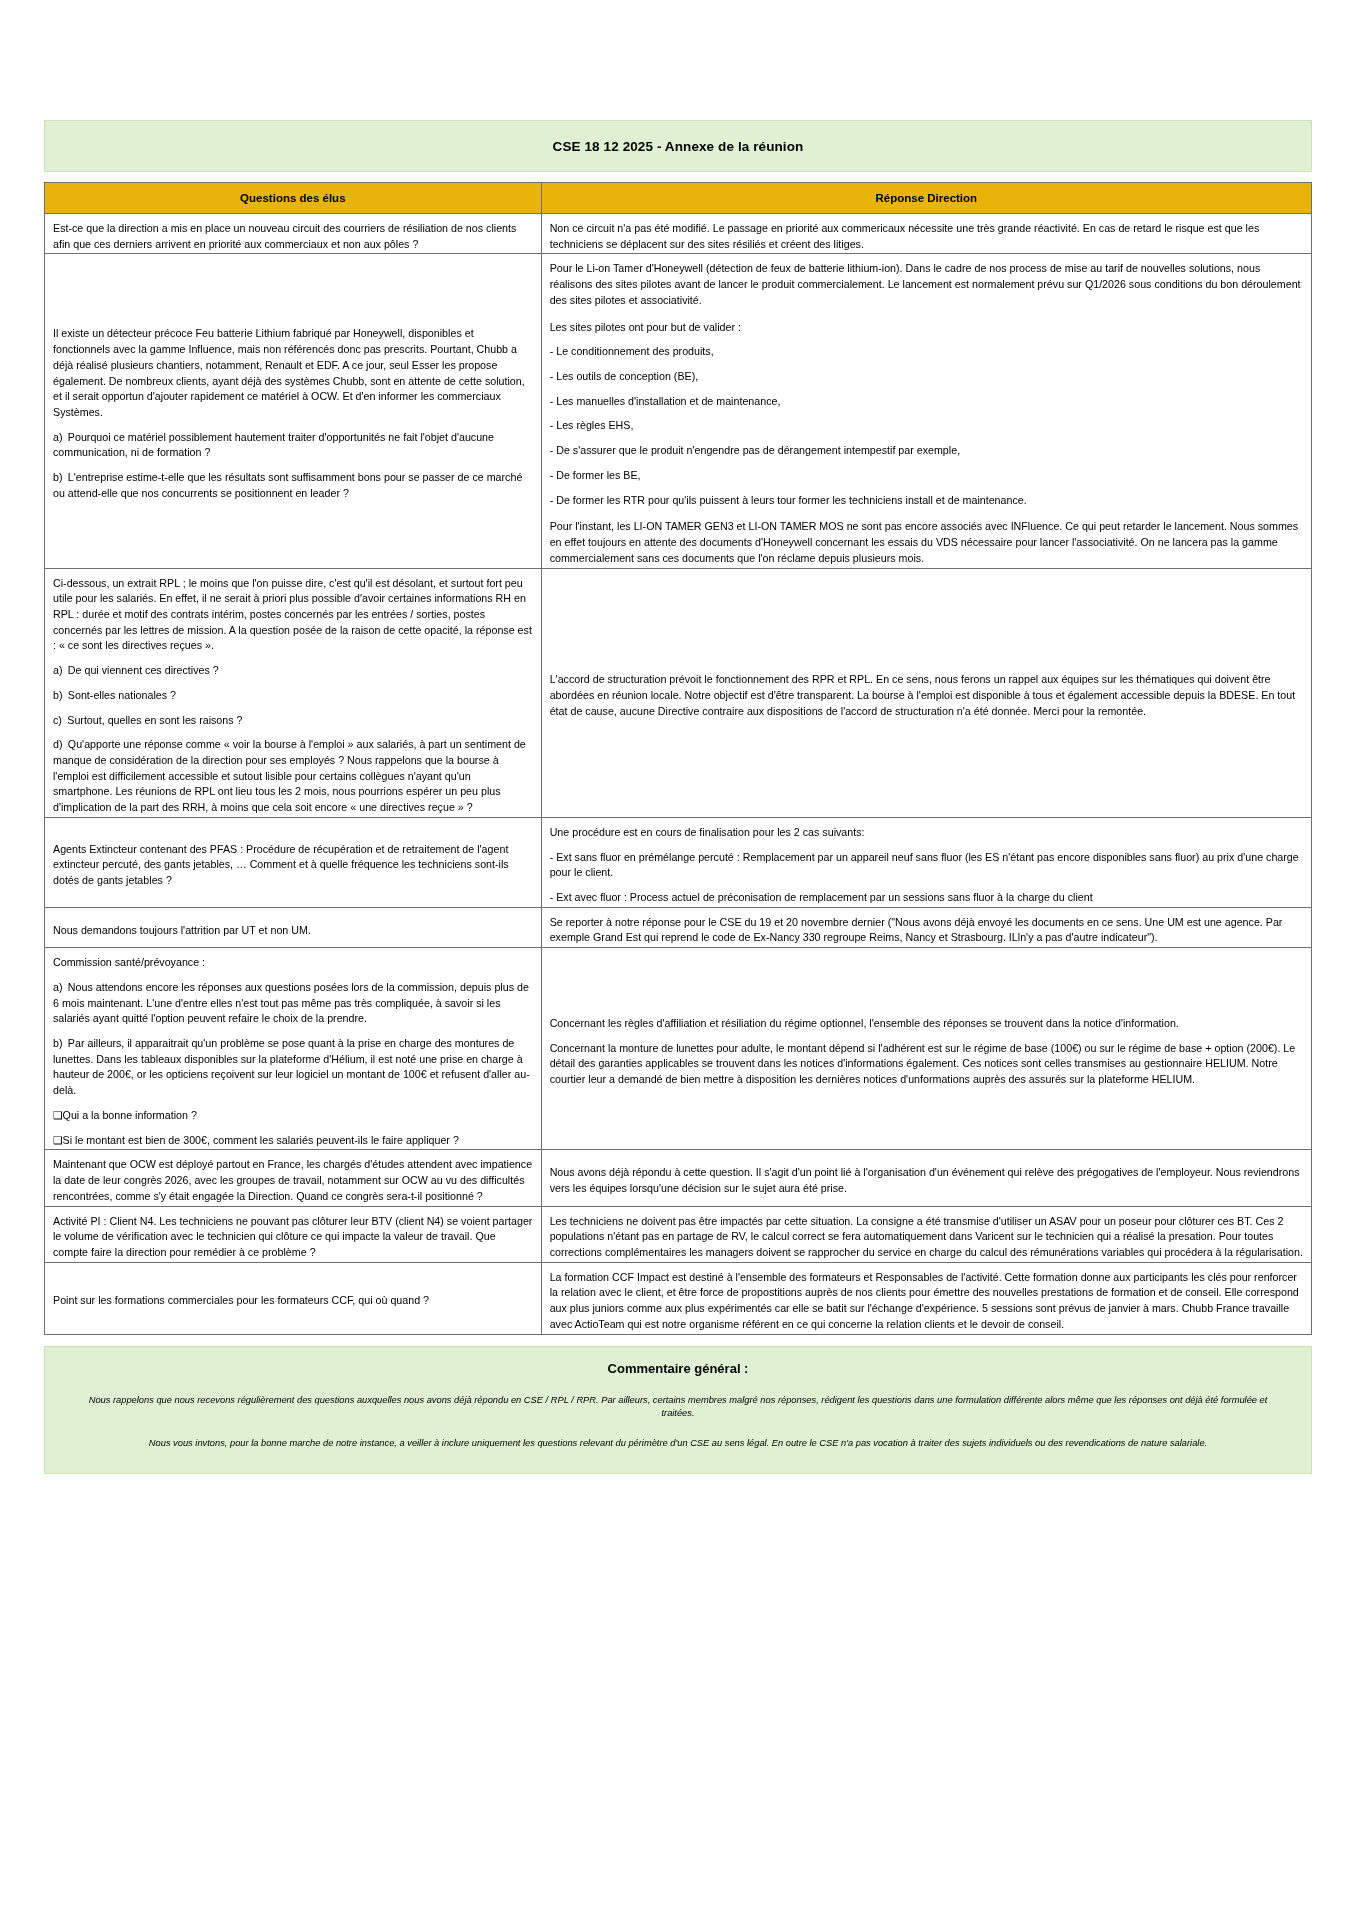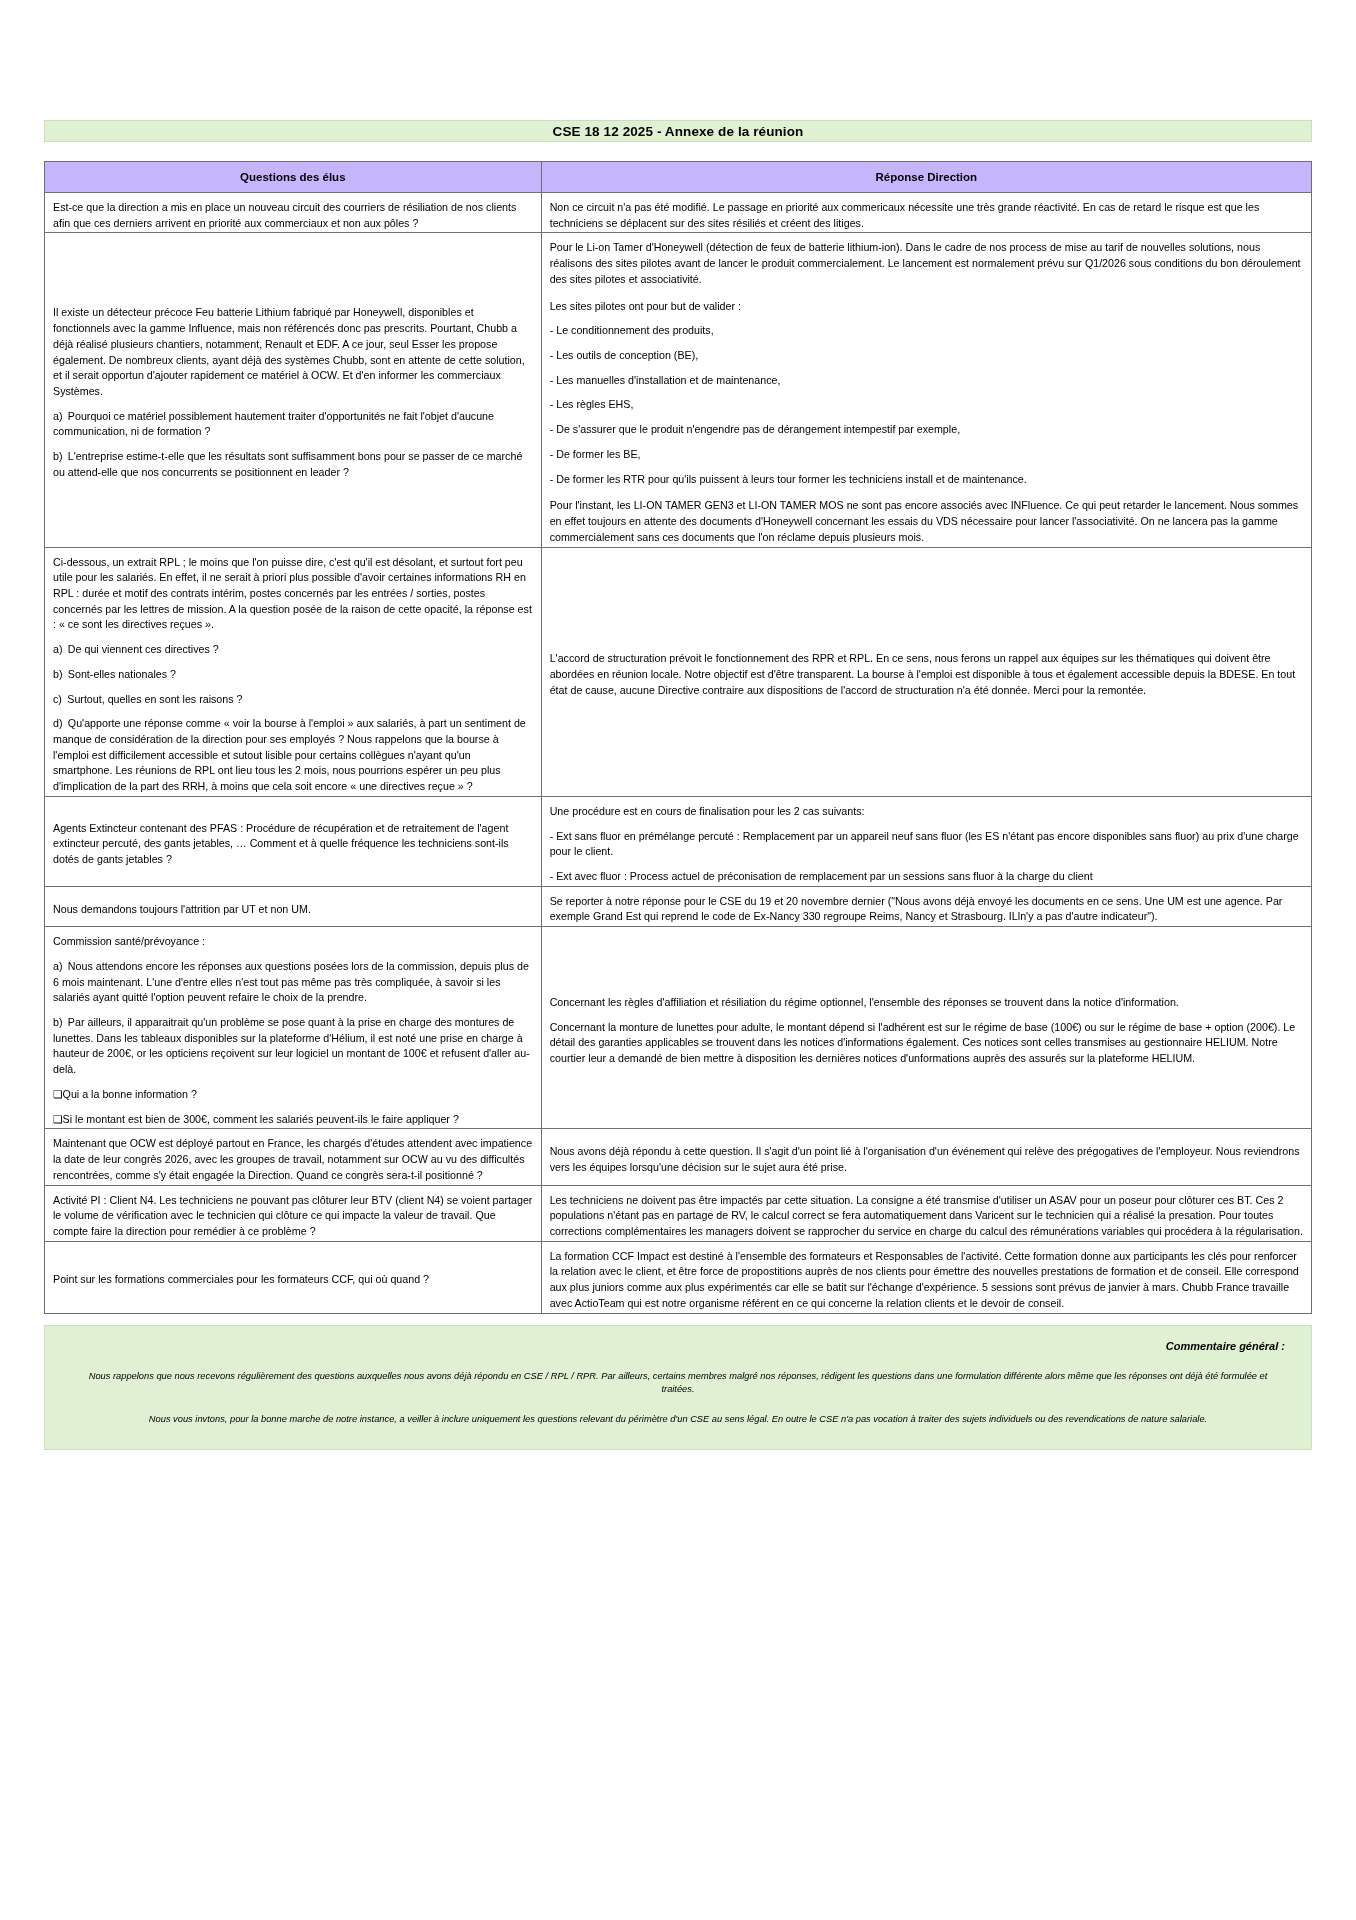--- a/index.html
+++ b/index.html
@@ -21,42 +21,42 @@
     box-sizing: border-box;
     padding: 120px 44px 60px 44px;
     background: #ffffff;
   }
 
   
   .title-banner {
     background: #dff0d3;
     border: 1px solid #c9e0b9;
     box-sizing: border-box;
-    height: 22px;
+    height: 52px;
     display: flex;
     align-items: center;
     justify-content: center;
     font-size: 13.5px;
     font-weight: bold;
     letter-spacing: 0.1px;
     color: #000;
-    margin-bottom: 19px;
+    margin-bottom: 10px;
   }
 
   
   table.qa {
     width: 100%;
     border-collapse: collapse;
     table-layout: fixed;
   }
   table.qa col.c1 { width: 39.2%; }
   table.qa col.c2 { width: 60.8%; }
 
   table.qa th {
-    background: #c4b5fd;
+    background: #eab308;
     border: 1px solid #6f6f6f;
     font-size: 11.5px;
     font-weight: bold;
     text-align: center;
     padding: 9px 4px;
     vertical-align: middle;
   }
   table.qa td {
     border: 1px solid #6f6f6f;
     vertical-align: middle;
@@ -82,24 +82,23 @@
 
   
   .comment-block {
     margin-top: 11px;
     background: #dff0d3;
     border: 1px solid #c9e0b9;
     box-sizing: border-box;
     padding: 14px 26px 22px 26px;
   }
   .comment-title {
-    text-align: right;
-    font-size: 11px;
+    text-align: center;
+    font-size: 13px;
     font-weight: bold;
-    font-style: italic;
     margin-bottom: 18px;
   }
   .comment-para {
     text-align: center;
     font-size: 9.3px;
     font-style: italic;
     line-height: 1.5;
     margin: 0 0 16px 0;
   }
   .comment-para:last-child { margin-bottom: 0; }

